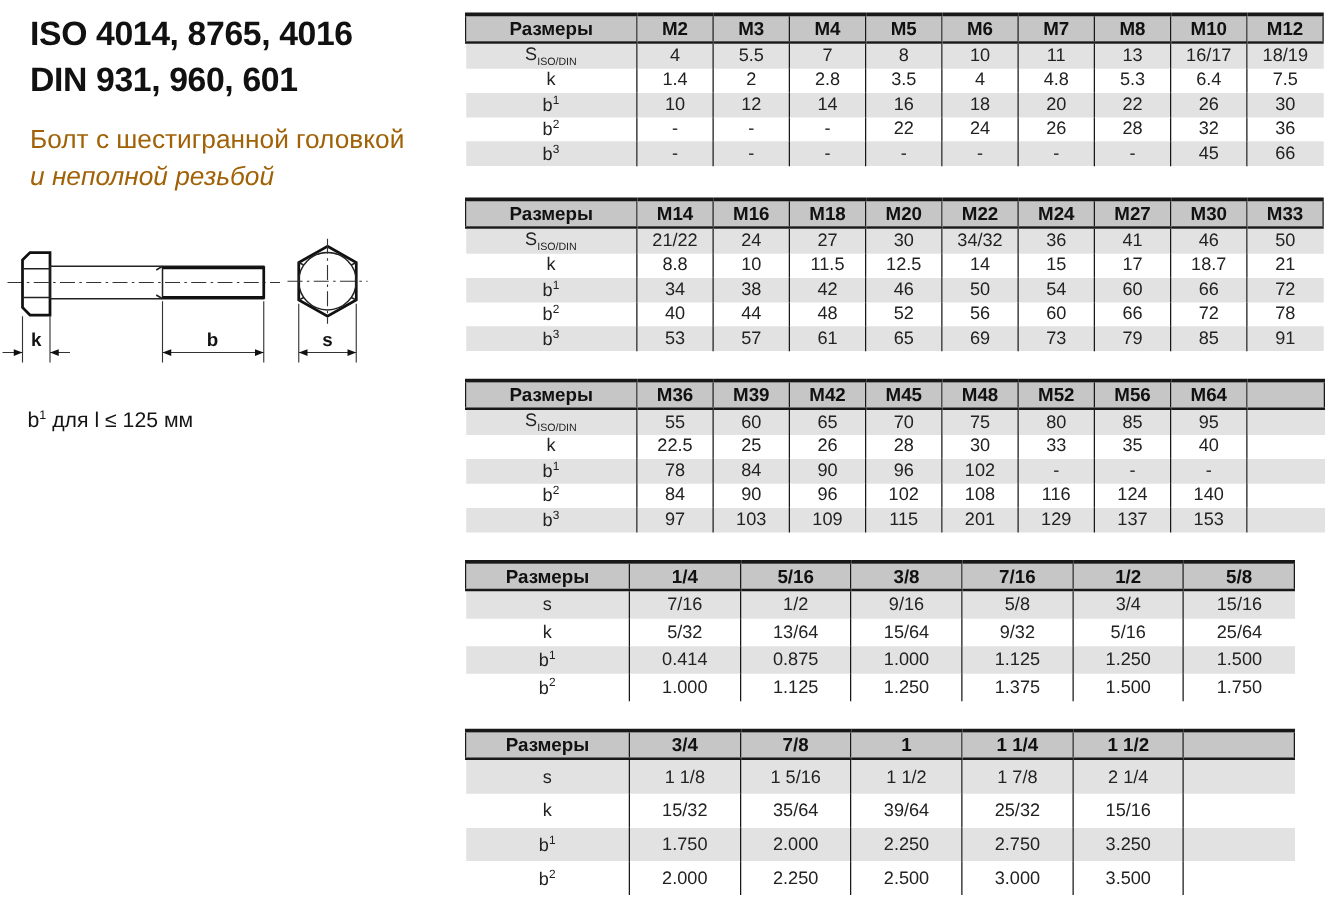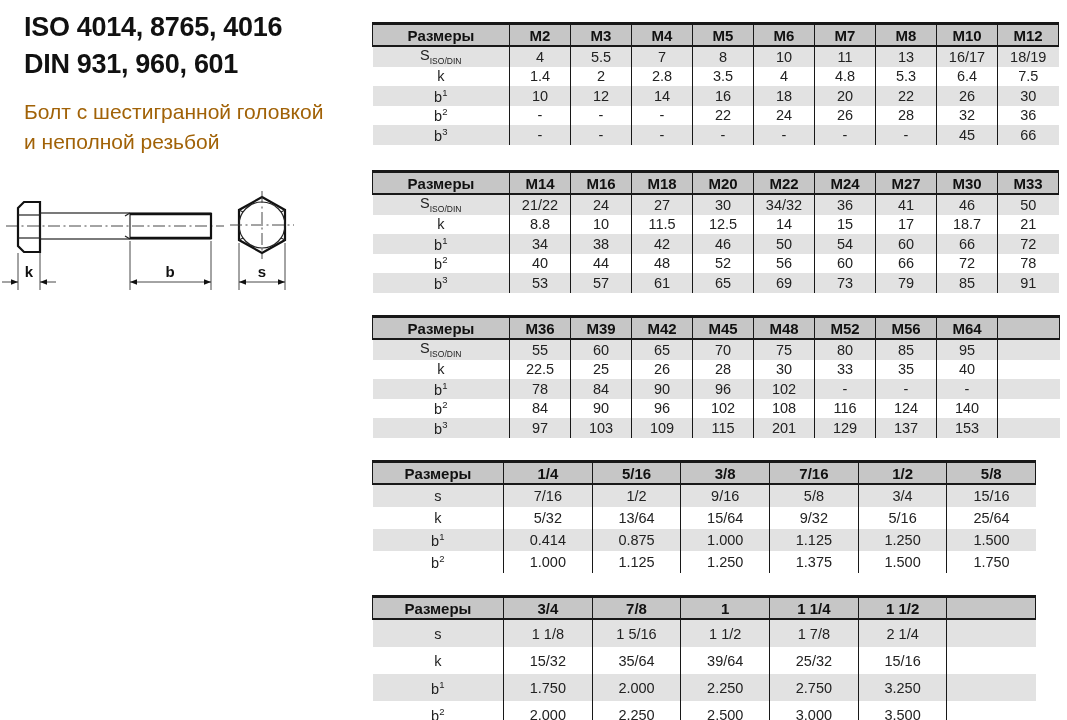--- a/index.html
+++ b/index.html
@@ -19,34 +19,33 @@
   }
   #title1{top:12px;}
   #title2{top:49px;}
   .subtitle-line{
     position:absolute;left:24px;
     font-size:21px;font-weight:400;color:#a16207;
     white-space:nowrap;
   }
   #subtitle1{top:100px;}
   #subtitle2:{}
-  #subtitle2{top:130px;}
+  #subtitle2{top:130px;font-style:italic;}
 
   #bolt-drawing{position:absolute;left:0;top:185px;}
 
   .notes{position:absolute;left:22px;top:320px;font-size:17px;line-height:26px;color:#141414;}
   .notes sup{font-size:10px;}
 
   
   table{
     position:absolute;
     border-collapse:collapse;
     table-layout:fixed;
     font-family:"Liberation Sans", sans-serif;
-    margin-top:12px;
   }
   th,td{
     padding:0;margin:0;
     text-align:center;vertical-align:middle;
     white-space:nowrap;overflow:hidden;
   }
   thead th{
     background:#c6c6c6;
     font-size:15px;font-weight:700;color:#111;
     height:20px;
@@ -142,20 +141,21 @@
     <line class="dim" x1="239" y1="58" x2="239" y2="105"></line>
     <line class="dim" x1="285" y1="58" x2="285" y2="105"></line>
     <line class="dim" x1="239" y1="97" x2="285" y2="97"></line>
     <polygon class="arrow" points="239,97 246,94.3 246,99.7"></polygon>
     <polygon class="arrow" points="285,97 278,94.3 278,99.7"></polygon>
     <text class="dimtext" x="262" y="92" text-anchor="middle">s</text>
   </g>
 </svg>
 
 <div class="notes">
+  <div><span>b</span><sup>1</sup><span> для l ≤ 125 мм</span></div>
 </div>
 
 <table id="table-metric-small">
     <colgroup>
       <col style="width: 137px;">
       <col style="width: 61px;">
       <col style="width: 61px;">
       <col style="width: 61px;">
       <col style="width: 61px;">
       <col style="width: 61px;">

